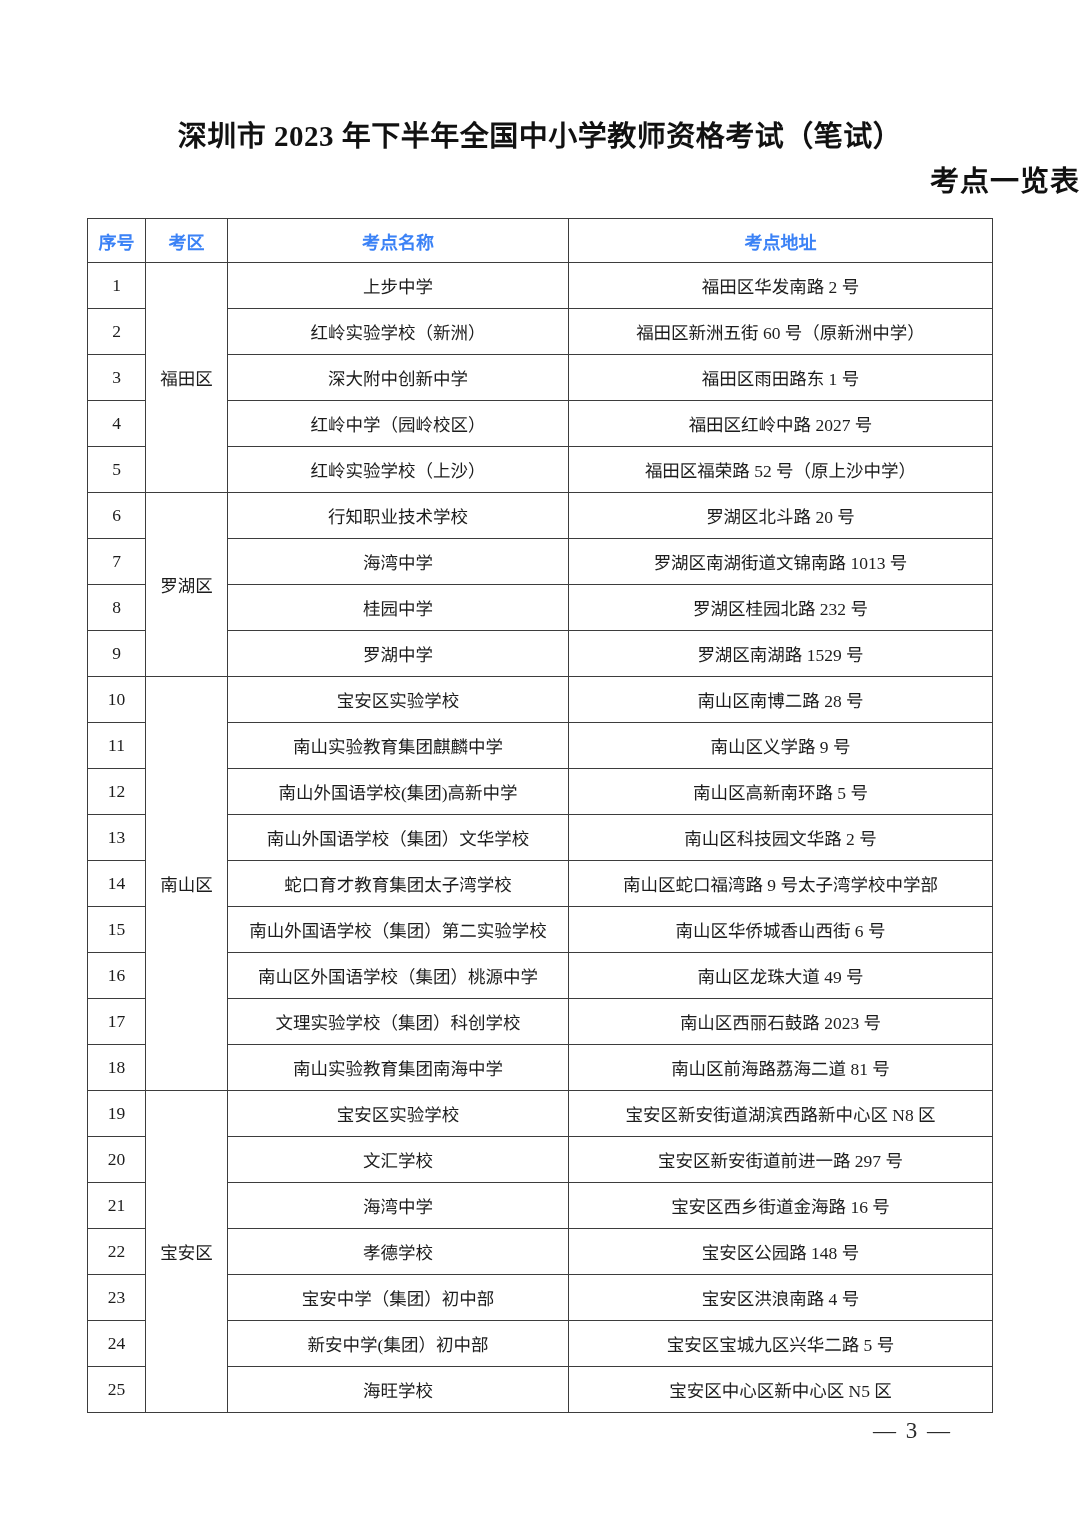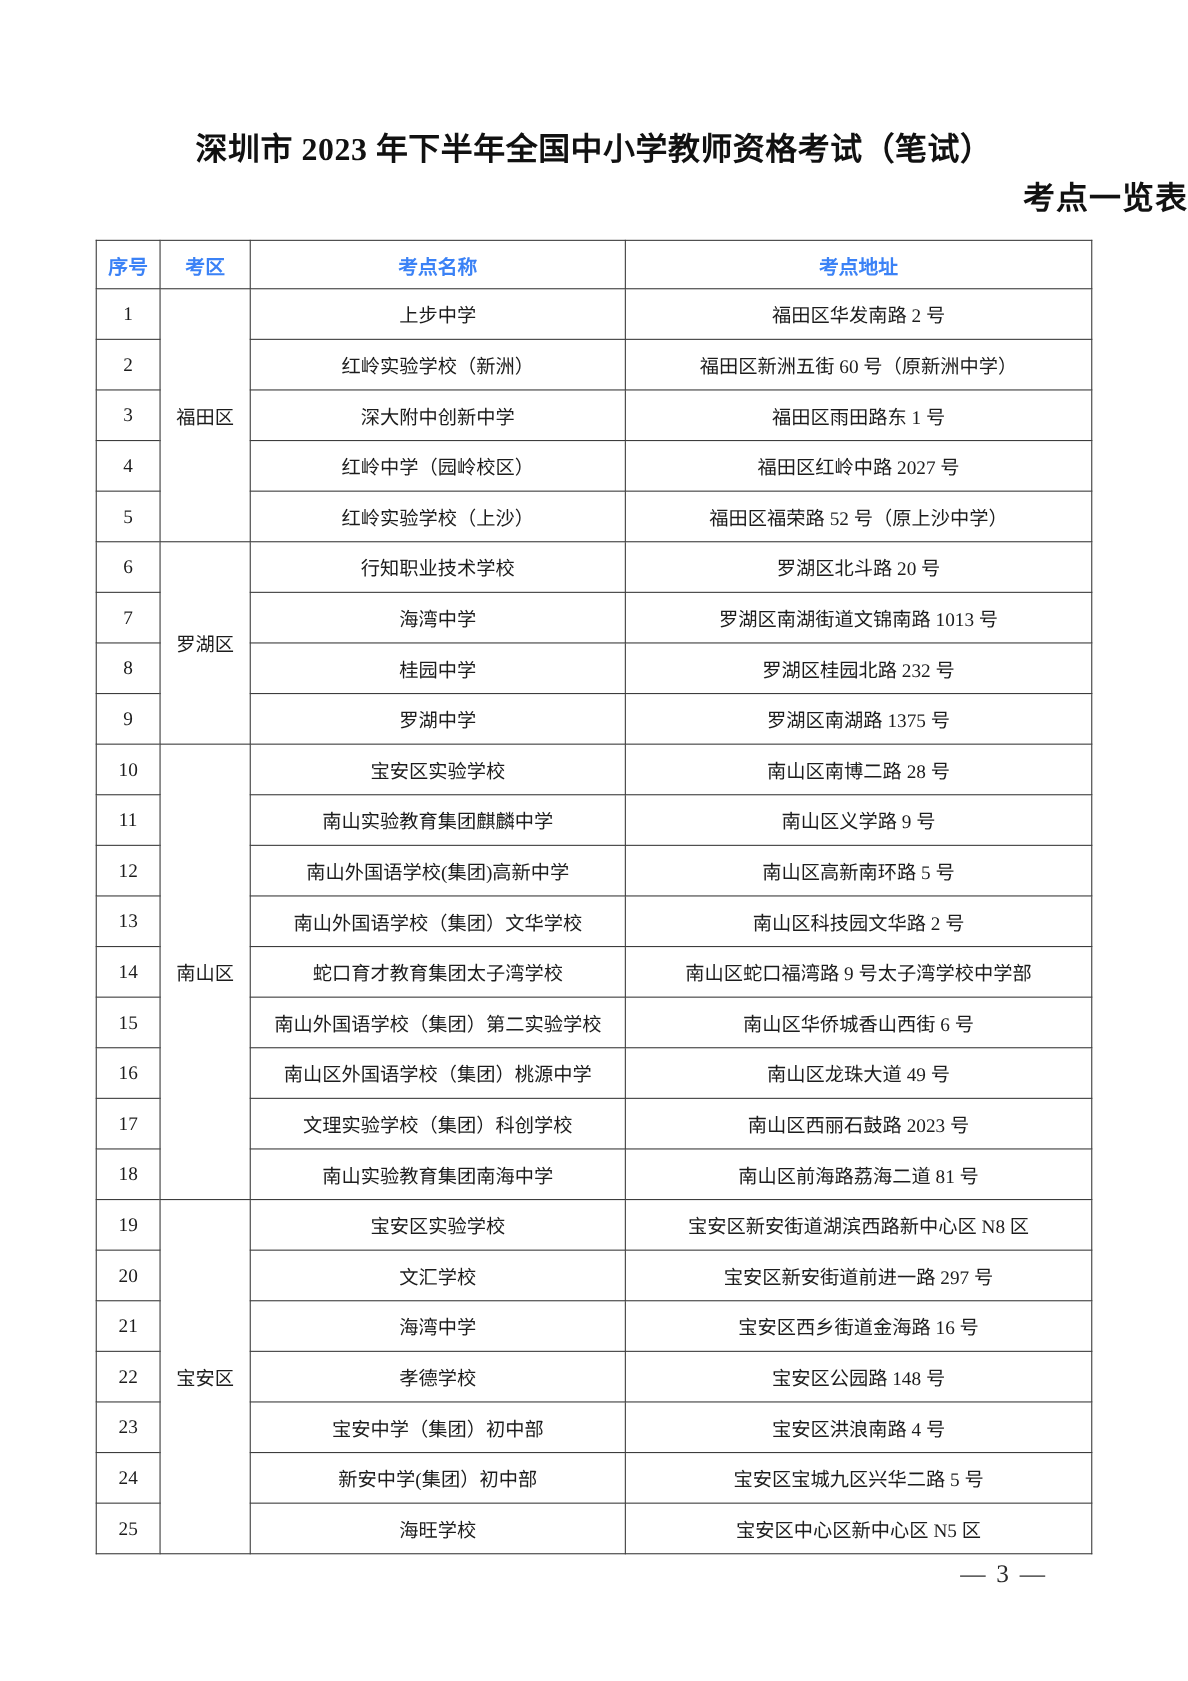--- a/index.html
+++ b/index.html
@@ -146,21 +146,21 @@
           <td>罗湖区南湖街道文锦南路 1013 号</td>
         </tr>
         <tr>
           <td>8</td>
           <td>桂园中学</td>
           <td>罗湖区桂园北路 232 号</td>
         </tr>
         <tr>
           <td>9</td>
           <td>罗湖中学</td>
-          <td>罗湖区南湖路 1375 号</td>
+          <td>罗湖区南湖路 1529 号</td>
         </tr>
         <tr>
           <td>10</td>
           <td rowspan="9">南山区</td>
           <td>宝安区实验学校</td>
           <td>南山区南博二路 28 号</td>
         </tr>
         <tr>
           <td>11</td>
           <td>南山实验教育集团麒麟中学</td>

